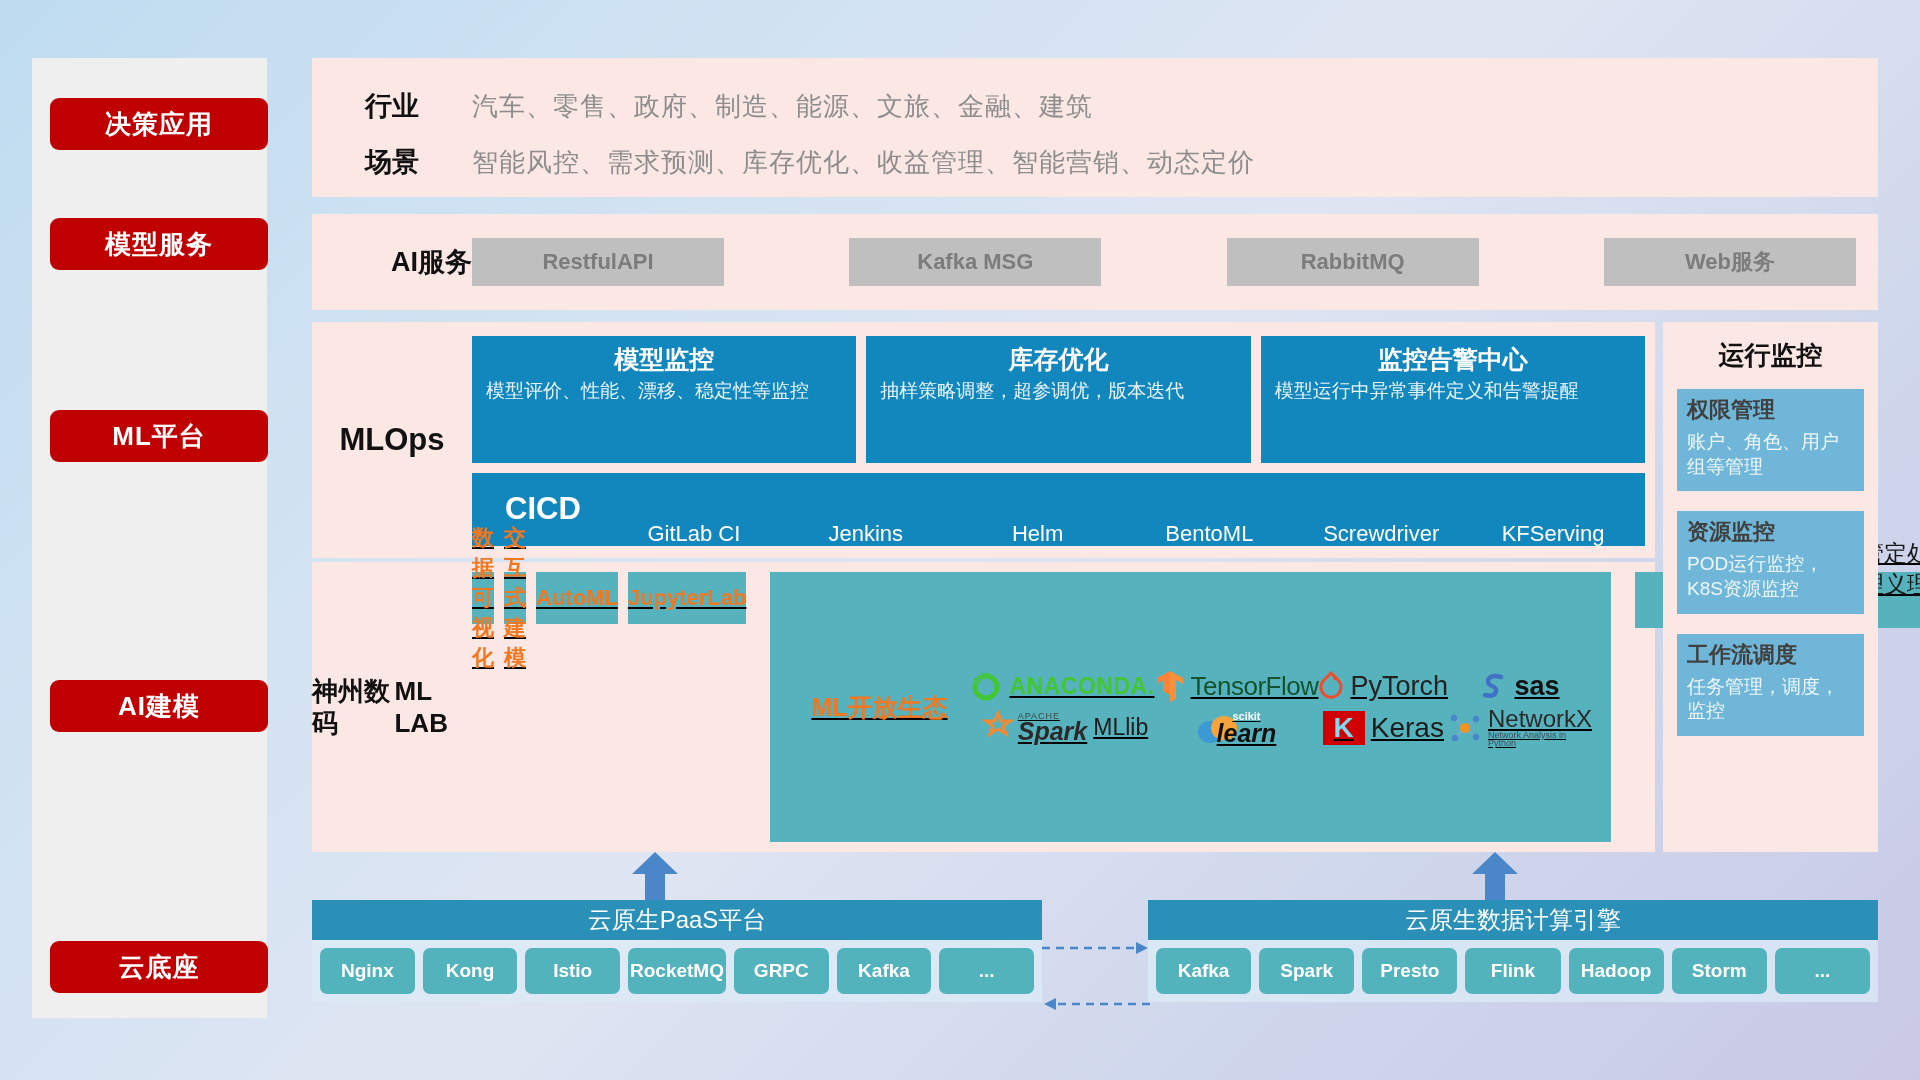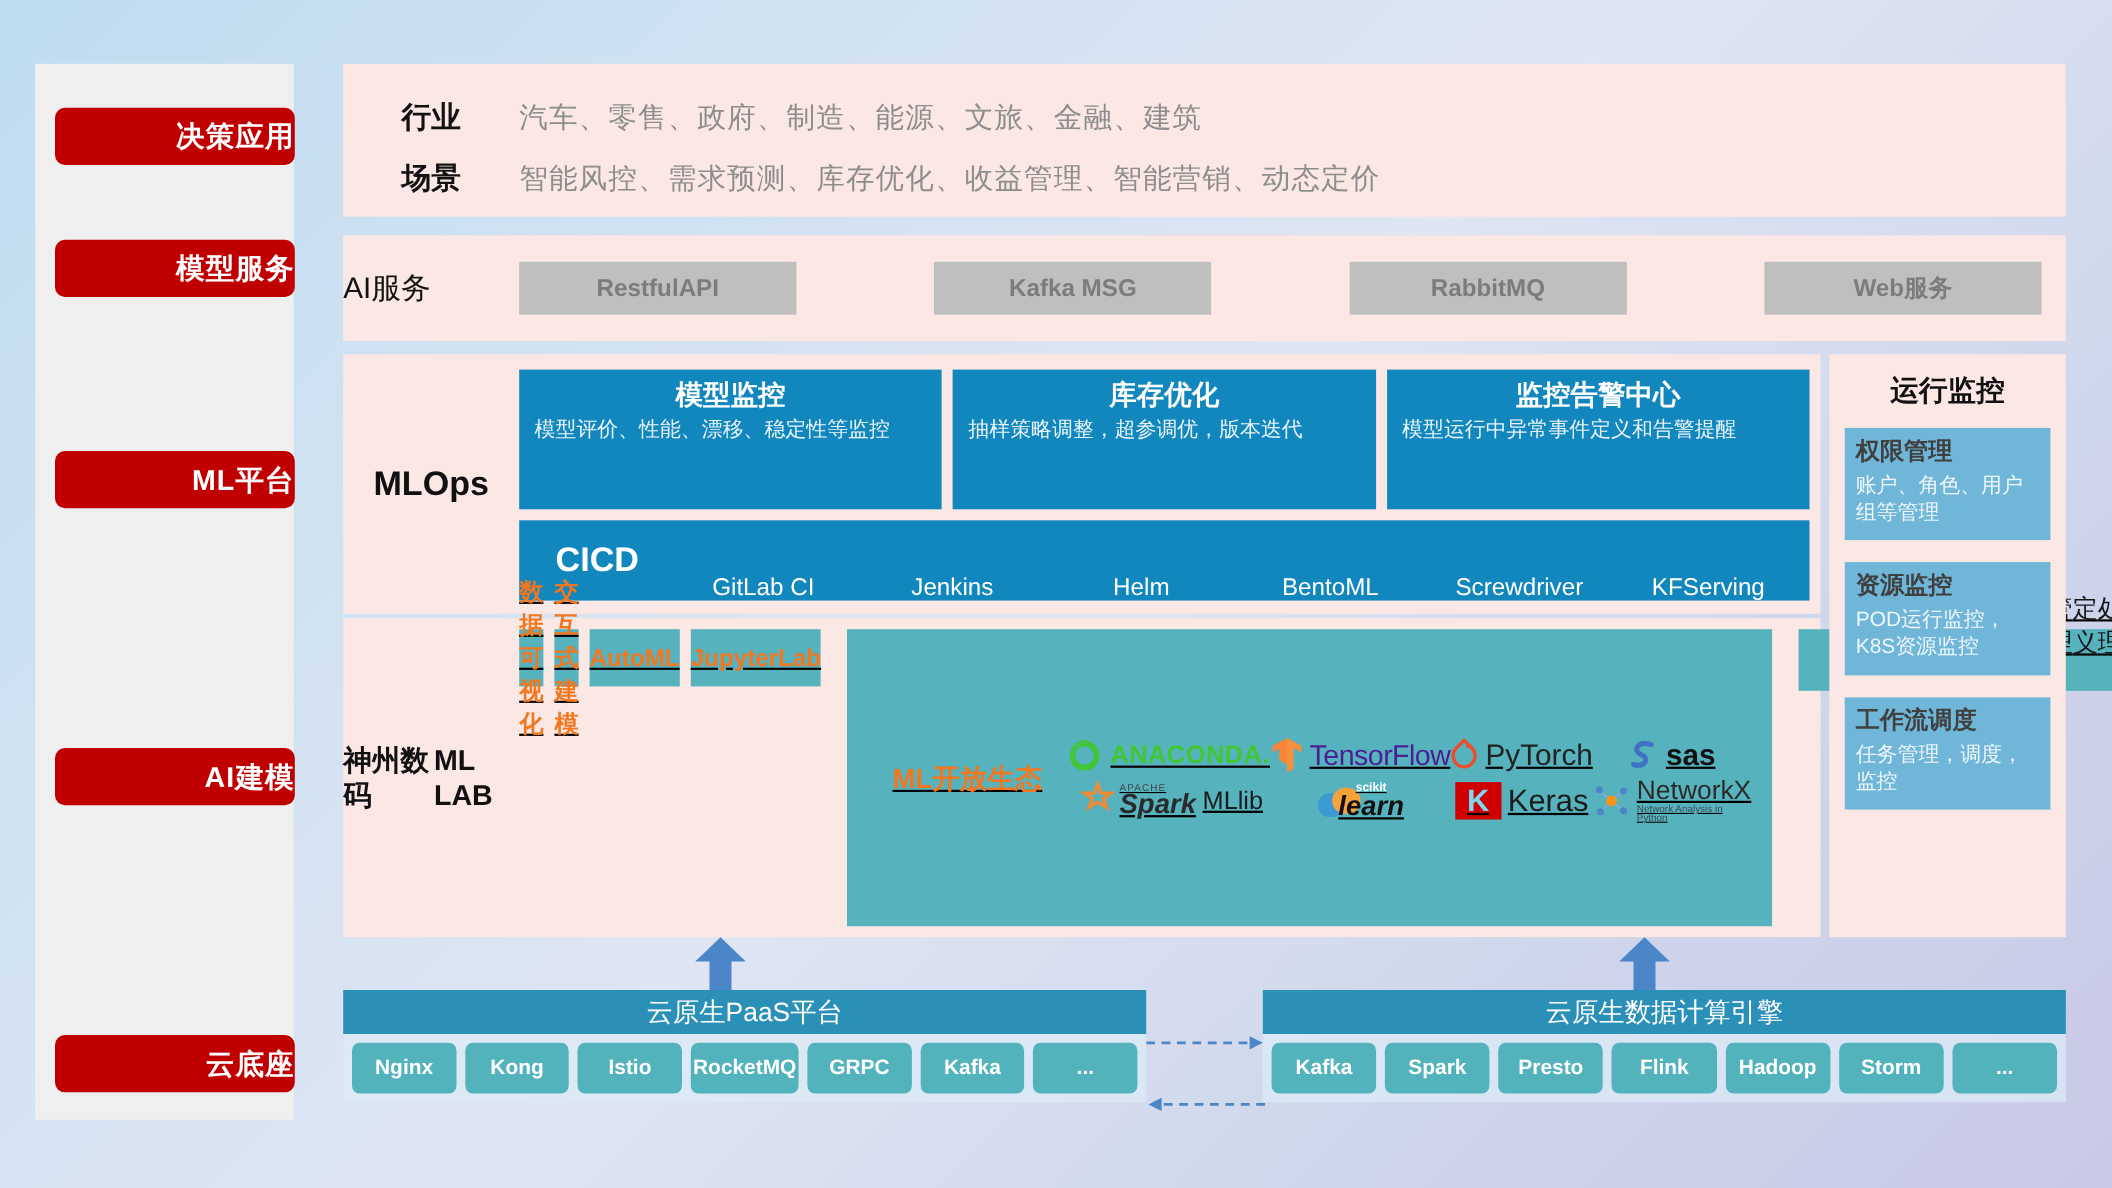--- a/index.html
+++ b/index.html
@@ -15,21 +15,21 @@
 
   
   #left-rail {
     position: absolute; left: 32px; top: 58px;
     width: 235px; height: 960px;
     background: #efeff0;
   }
   .rail-chip {
     position: absolute; left: 18px; width: 218px; height: 52px;
     background: #c00000; border-radius: 9px;
-    display: flex; align-items: center; justify-content: flex-end;
+    display: flex; align-items: center; justify-content: center;
     color: #ffffff; font-weight: bold; font-size: 26px;
     letter-spacing: 1px;
   }
 
   
   .panel-pink { background: #fbe7e4; }
 
   #row-app {
     position: absolute; left: 312px; top: 58px;
     width: 1566px; height: 139px;
@@ -42,22 +42,22 @@
     flex: 0 0 160px;
   }
   .app-val { font-size: 26px; color: #8d8d8d; letter-spacing: 1px; }
 
   #row-svc {
     position: absolute; left: 312px; top: 214px;
     width: 1566px; height: 96px;
     display: flex; align-items: center;
   }
   .svc-key {
-    width: 160px; flex: 0 0 160px; text-align: left;
-    font-size: 27px; font-weight: normal; color: #111;
+    width: 160px; flex: 0 0 160px; text-align: right;
+    font-size: 27px; font-weight: bold; color: #111;
   }
   .svc-items { flex: 1; display: flex; gap: 0; justify-content: space-between; padding-right: 22px; }
   .svc-chip {
     width: 252px; height: 48px; background: #bfbfbf;
     display: flex; align-items: center; justify-content: center;
     color: #7c7c7c; font-size: 22px; font-weight: bold;
   }
 
   
   #row-mlops {
@@ -283,21 +283,21 @@
               <circle cx="18" cy="5.4" r="2" fill="#43c633"></circle>
           </svg>
           <span style="color:#43c633;font-size:23px;font-weight:bold;letter-spacing:.5px">ANACONDA.</span>
         </div>
 
         <div class="logo-cell">
           <svg width="30" height="34" viewBox="0 0 30 34">
             <path d="M15 2 L28 9 L28 15 L21 11 L21 30 L15 33 Z" fill="#f6903b"></path>
             <path d="M15 2 L2 9 L2 15 L8 11.5 L8 22 L15 26 Z" fill="#fa8437"></path>
           </svg>
-          <span style="color:#4c1d95;font-size:26px;letter-spacing:-.5px">TensorFlow</span>
+          <span style="color:#14532d;font-size:26px;letter-spacing:-.5px">TensorFlow</span>
         </div>
 
         <div class="logo-cell">
           <svg width="26" height="32" viewBox="0 0 26 32">
             <path d="M13 3 L20 10 A10 10 0 1 1 6 10 Z" fill="none" stroke="#ee4c2c" stroke-width="3"></path>
             <circle cx="17" cy="8" r="2.2" fill="#ee4c2c"></circle>
           </svg>
           <span style="color:#222;font-size:27px">PyTorch</span>
         </div>
 

